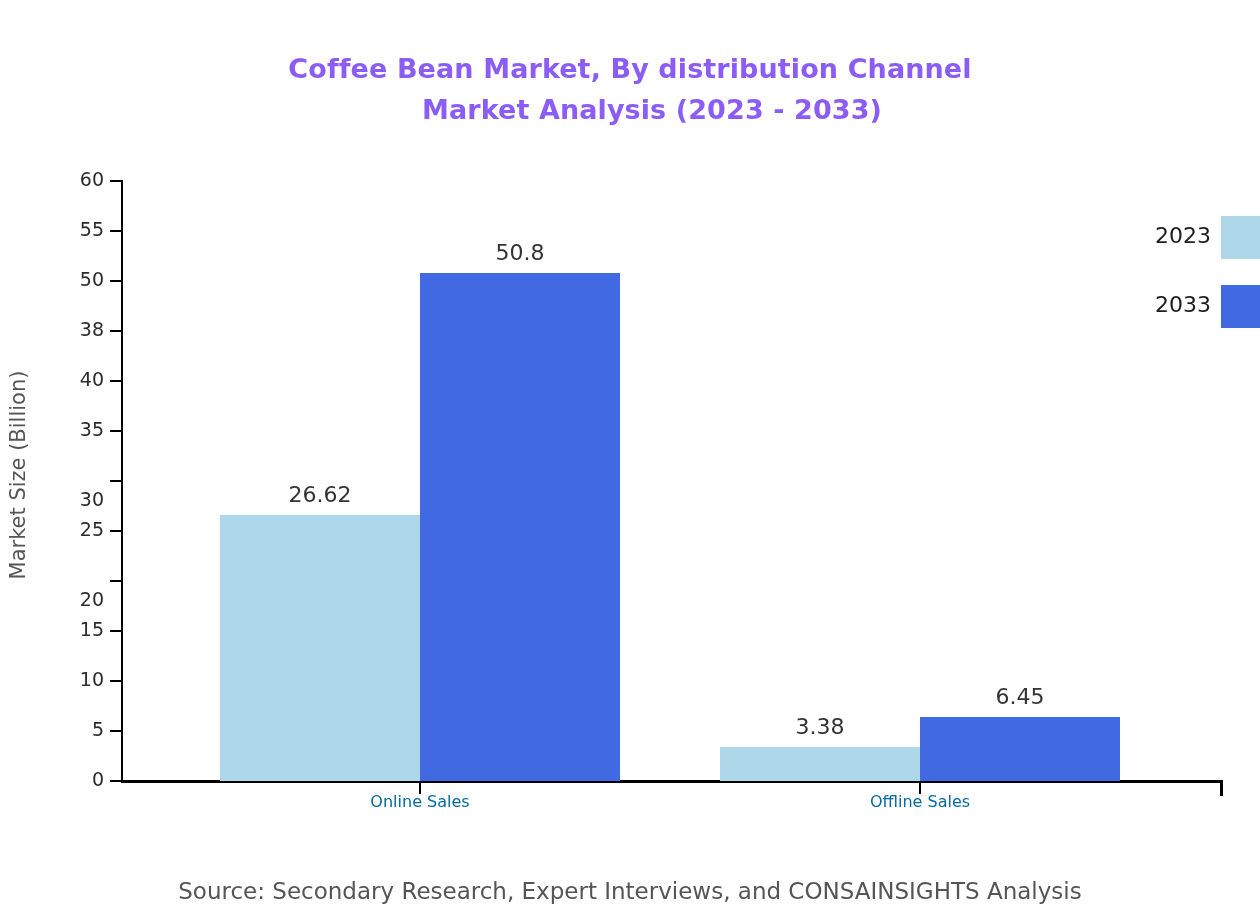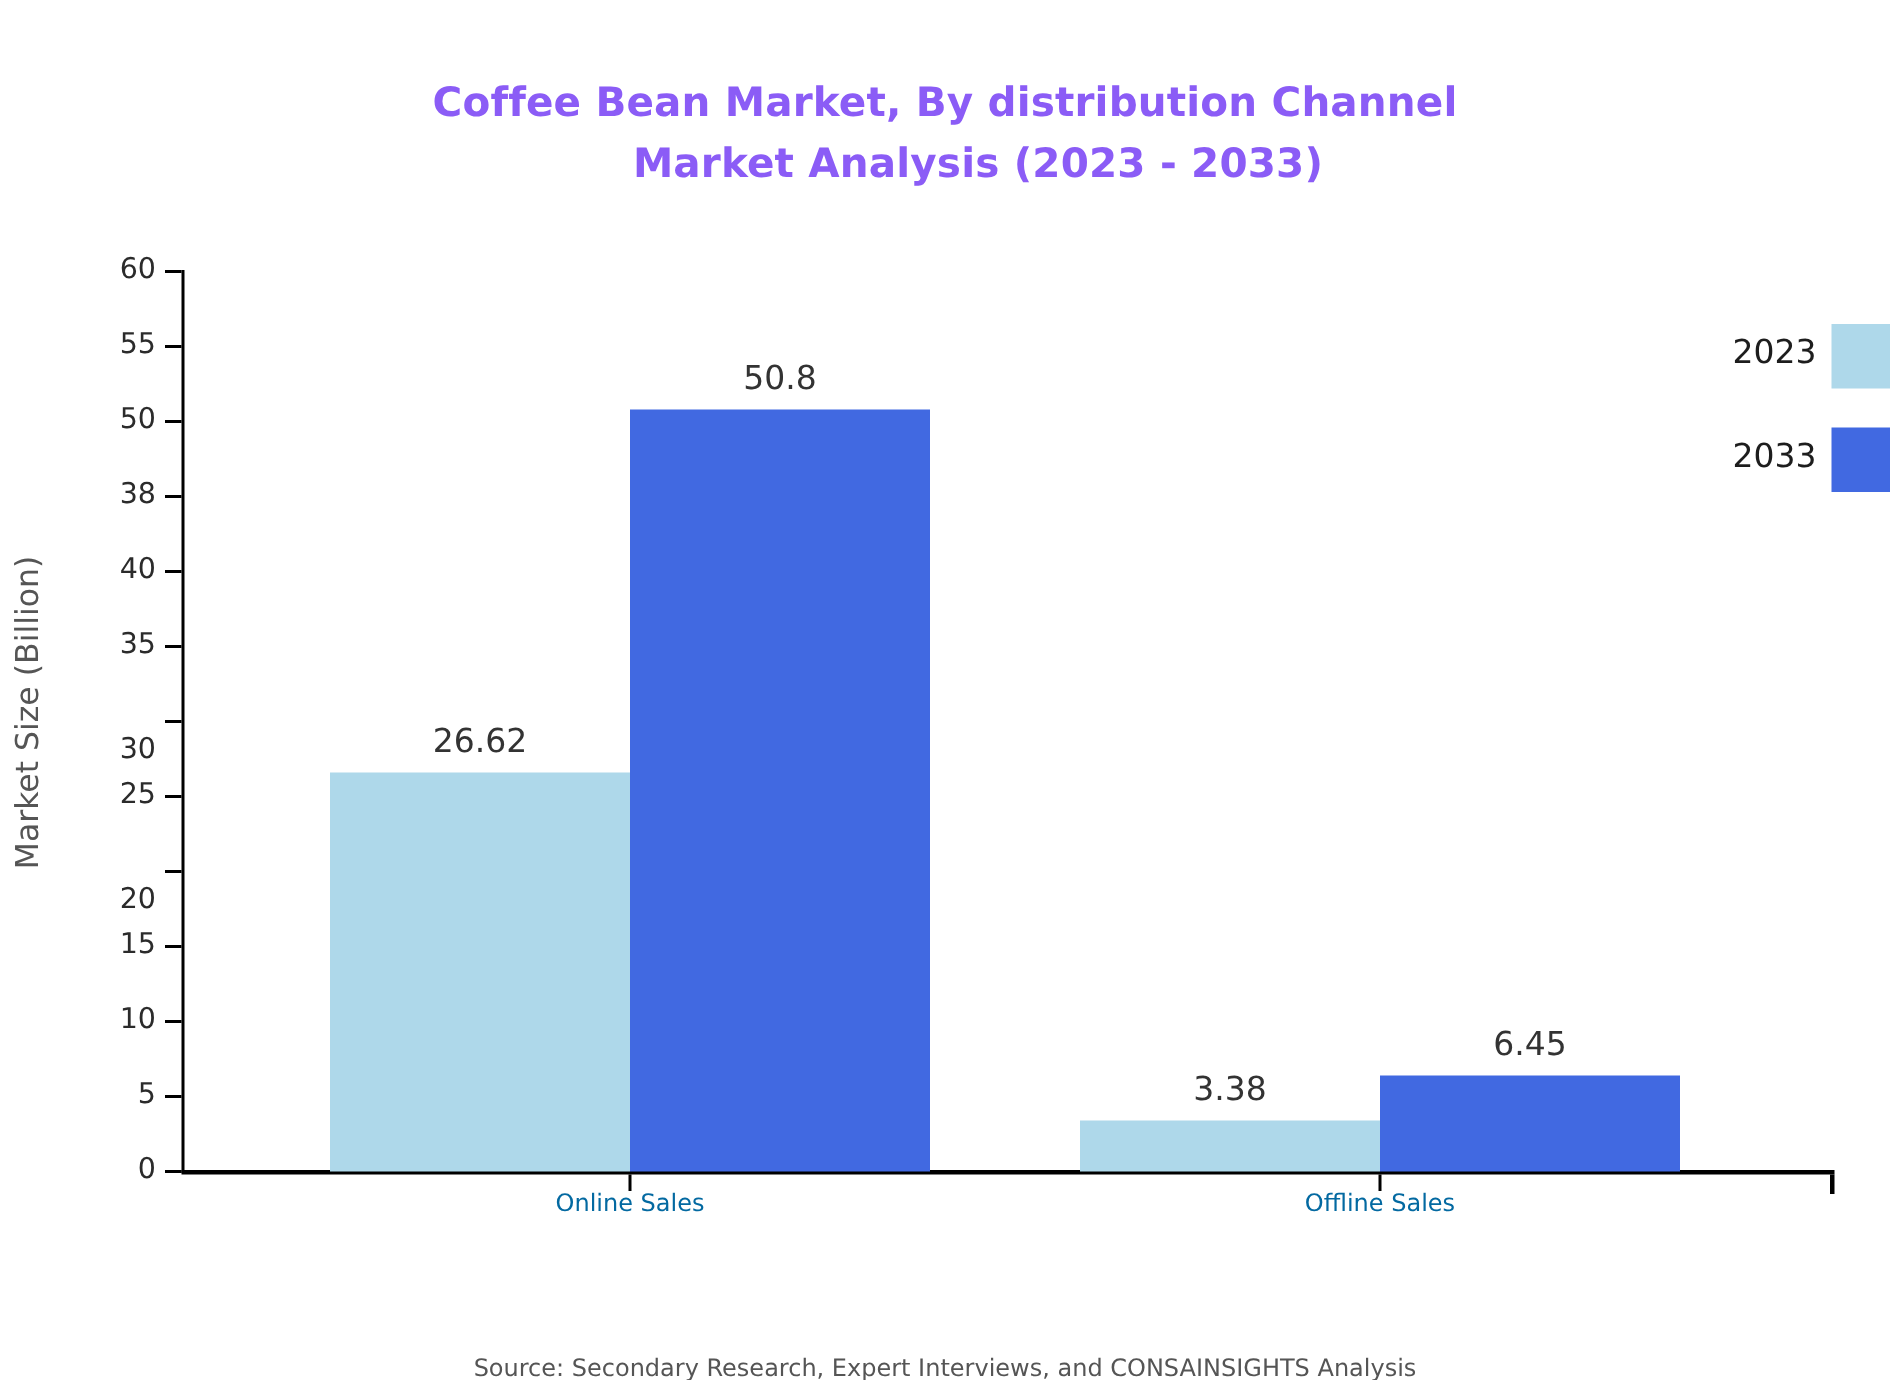--- a/index.html
+++ b/index.html
@@ -161,23 +161,22 @@
     height: 43px;
   }
 
   
   .source-note {
     position: absolute;
     left: 0;
     top: 878px;
     width: 1260px;
     text-align: center;
-    font-size: 16px;
+    font-size: 23px;
     color: #555555;
-    margin-top: 24px;
   }
 </style>
 </head>
 <body>
 
 <div id="figure">
 
   <div class="chart-title">
     <span class="line1">Coffee Bean Market, By distribution Channel</span>
     <span class="line2">Market Analysis (2023 - 2033)</span>

